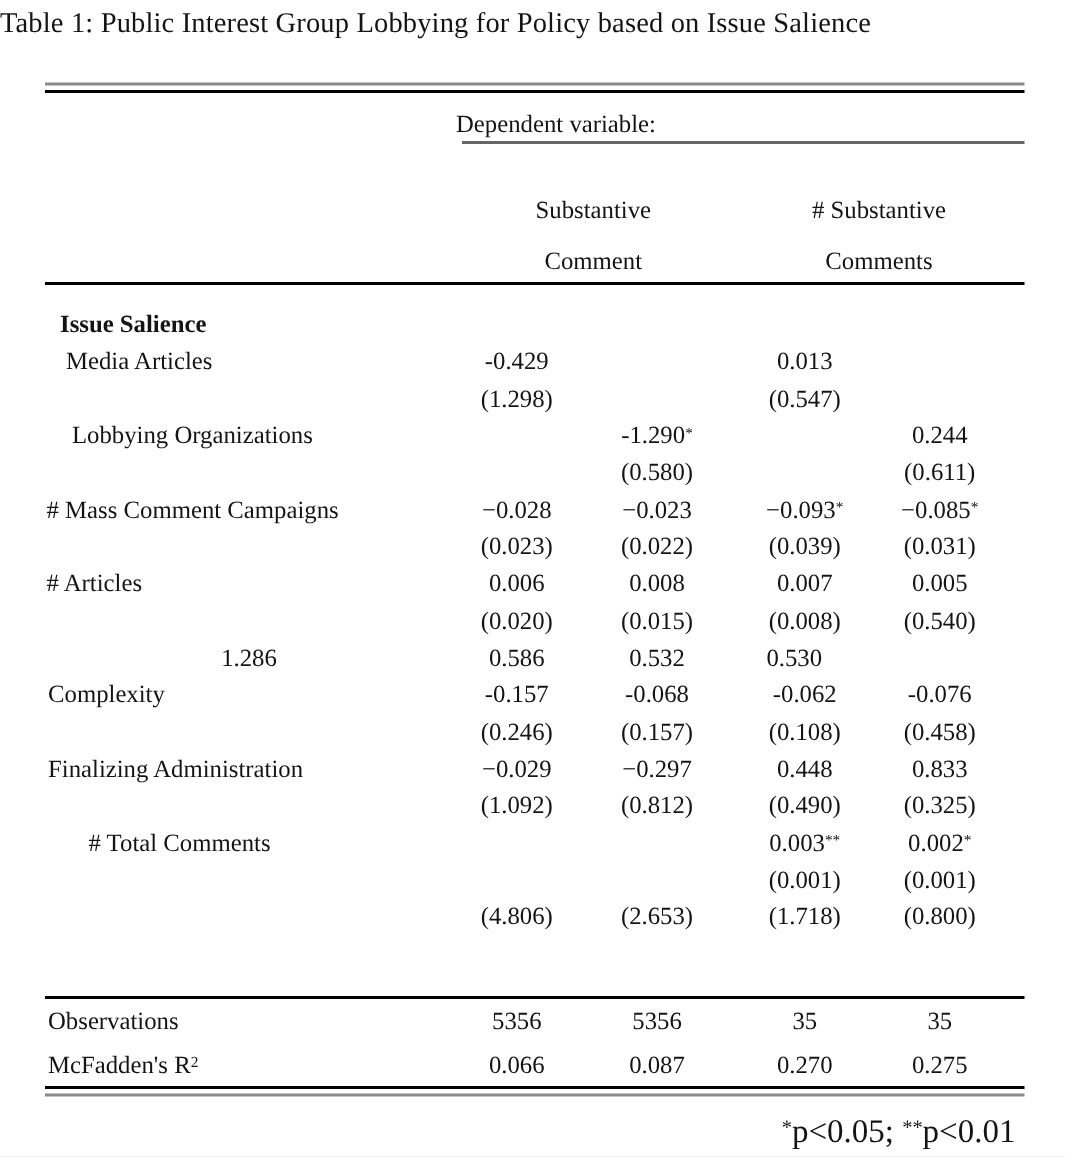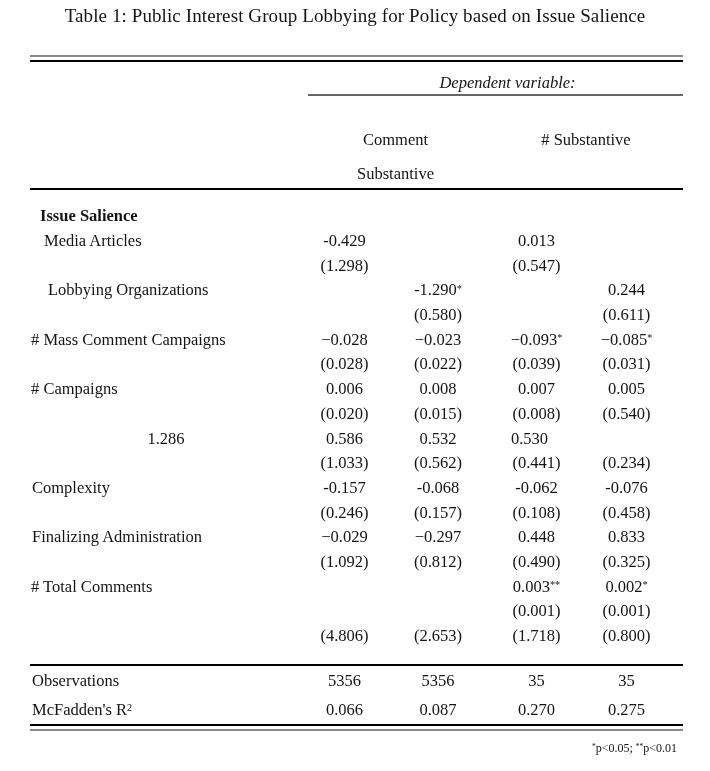--- a/index.html
+++ b/index.html
@@ -5,29 +5,29 @@
   :root{
     --bg:#ffffff; --text:#141414; --rule:#000000; --rule-light:#8a8a8a;
   }
   html,body{margin:0;padding:0;background:#e8e8e8;}
   .page{
     position:relative;width:710px;height:771px;background:var(--bg);
     color:var(--text);font-family:"Liberation Serif","DejaVu Serif",serif;
     overflow:hidden;margin:0 auto;
   }
   .title{
-    position:absolute;top:5px;left:0;width:710px;text-align:center;
+    position:absolute;top:5px;left:0;width:710px;text-align:left;
     font-size:19px;letter-spacing:0.1px;white-space:nowrap;
   }
   .rule{position:absolute;left:30px;width:653px;}
   .rule-top-gray{top:55px;height:2px;background:var(--rule-light);}
   .rule-top-black{top:60px;height:2px;background:var(--rule);}
   .depvar{
-    position:absolute;top:73px;left:320px;width:375px;text-align:center;
-    font-style:italic;font-size:16.5px;
+    position:absolute;top:73px;left:304px;width:375px;text-align:left;
+    font-size:16.5px;
   }
   .depvar-rule{position:absolute;top:94px;left:308px;width:375px;height:1.5px;background:#666;}
   .colheads{
     position:absolute;top:123px;left:30px;width:653px;height:68px;
     display:grid;grid-template-columns:272px 187px 194px;
   }
   .colhead{ text-align:center;font-size:16.5px;line-height:34px; }
   .header-rule{top:188px;height:2px;background:var(--rule);}
   .tbl-body{position:absolute;top:204px;left:30px;width:653px;}
   .grid-row{
@@ -39,21 +39,21 @@
   .value-cell{text-align:center;}
   .value-cell.col4{padding-right:14px;text-align:center;}
   .bold-row .label-cell{font-weight:700;}
   .stats-rule{top:664px;height:2px;background:var(--rule);}
   .tbl-stats{position:absolute;top:666px;left:30px;width:653px;}
   .tbl-stats .grid-row{height:29px;}
   .rule-bottom-black{top:724px;height:2px;background:var(--rule);}
   .rule-bottom-gray{top:729px;height:1.5px;background:var(--rule-light);}
   .note{
     position:absolute;top:741px;left:383px;width:294px;text-align:right;
-    font-size:12px;padding-right:6px;
+    font-size:22px;padding-right:6px;
   }
   sup{
     font-size:0.62em;line-height:0;position:relative;top:-0.38em;
     vertical-align:baseline;letter-spacing:0;
   }
 </style>
 </head>
 <body>
 
 <div class="page">
@@ -61,25 +61,26 @@
 
   <div class="rule rule-top-gray"></div>
   <div class="rule rule-top-black"></div>
 
   <div class="depvar">Dependent variable:</div>
   <div class="depvar-rule"></div>
 
   <div class="colheads">
     <div class="colhead"></div>
     <div class="colhead">
+      <div>Substantive</div>
       <div>Comment</div>
-      <div>Substantive</div>
     </div>
     <div class="colhead">
       <div># Substantive</div>
+      <div>Comments</div>
     </div>
   </div>
 
   <div class="rule header-rule"></div>
 
   <div class="tbl-body">
       <div class="grid-row bold-row">
         <div class="cell label-cell" style="padding-left: 10px;">Issue Salience</div>
         <div class="cell value-cell col1"></div>
         <div class="cell value-cell col2"></div>
@@ -116,51 +117,44 @@
       </div>
       <div class="grid-row">
         <div class="cell label-cell" style="padding-left: 1px;"># Mass Comment Campaigns</div>
         <div class="cell value-cell col1">−0.028</div>
         <div class="cell value-cell col2">−0.023</div>
         <div class="cell value-cell col3">−0.093<sup>*</sup></div>
         <div class="cell value-cell col4">−0.085<sup>*</sup></div>
       </div>
       <div class="grid-row">
         <div class="cell label-cell" style="padding-left: 0px;"></div>
-        <div class="cell value-cell col1">(0.028)</div>
+        <div class="cell value-cell col1">(0.023)</div>
         <div class="cell value-cell col2">(0.022)</div>
         <div class="cell value-cell col3">(0.039)</div>
         <div class="cell value-cell col4">(0.031)</div>
       </div>
       <div class="grid-row">
-        <div class="cell label-cell" style="padding-left: 1px;"># Campaigns</div>
+        <div class="cell label-cell" style="padding-left: 1px;"># Articles</div>
         <div class="cell value-cell col1">0.006</div>
         <div class="cell value-cell col2">0.008</div>
         <div class="cell value-cell col3">0.007</div>
         <div class="cell value-cell col4">0.005</div>
       </div>
       <div class="grid-row">
         <div class="cell label-cell" style="padding-left: 0px;"></div>
         <div class="cell value-cell col1">(0.020)</div>
         <div class="cell value-cell col2">(0.015)</div>
         <div class="cell value-cell col3">(0.008)</div>
         <div class="cell value-cell col4">(0.540)</div>
       </div>
       <div class="grid-row">
         <div class="cell value-cell col1">1.286</div>
         <div class="cell value-cell col2">0.586</div>
         <div class="cell value-cell col3">0.532</div>
         <div class="cell value-cell col4">0.530</div>
-      </div>
-      <div class="grid-row">
-        <div class="cell label-cell" style="padding-left: 0px;"></div>
-        <div class="cell value-cell col1">(1.033)</div>
-        <div class="cell value-cell col2">(0.562)</div>
-        <div class="cell value-cell col3">(0.441)</div>
-        <div class="cell value-cell col4">(0.234)</div>
       </div>
       <div class="grid-row">
         <div class="cell label-cell" style="padding-left: 2px;">Complexity</div>
         <div class="cell value-cell col1">-0.157</div>
         <div class="cell value-cell col2">-0.068</div>
         <div class="cell value-cell col3">-0.062</div>
         <div class="cell value-cell col4">-0.076</div>
       </div>
       <div class="grid-row">
         <div class="cell label-cell" style="padding-left: 0px;"></div>
@@ -177,21 +171,21 @@
         <div class="cell value-cell col4">0.833</div>
       </div>
       <div class="grid-row">
         <div class="cell label-cell" style="padding-left: 0px;"></div>
         <div class="cell value-cell col1">(1.092)</div>
         <div class="cell value-cell col2">(0.812)</div>
         <div class="cell value-cell col3">(0.490)</div>
         <div class="cell value-cell col4">(0.325)</div>
       </div>
       <div class="grid-row">
-        <div class="cell label-cell" style="padding-left: 1px;"># Total Comments</div>
+        <div class="cell label-cell" style="padding-left: 1px; margin-left: 28px;"># Total Comments</div>
         <div class="cell value-cell col1"></div>
         <div class="cell value-cell col2"></div>
         <div class="cell value-cell col3">0.003<sup>**</sup></div>
         <div class="cell value-cell col4">0.002<sup>*</sup></div>
       </div>
       <div class="grid-row">
         <div class="cell label-cell" style="padding-left: 0px;"></div>
         <div class="cell value-cell col1"></div>
         <div class="cell value-cell col2"></div>
         <div class="cell value-cell col3">(0.001)</div>

